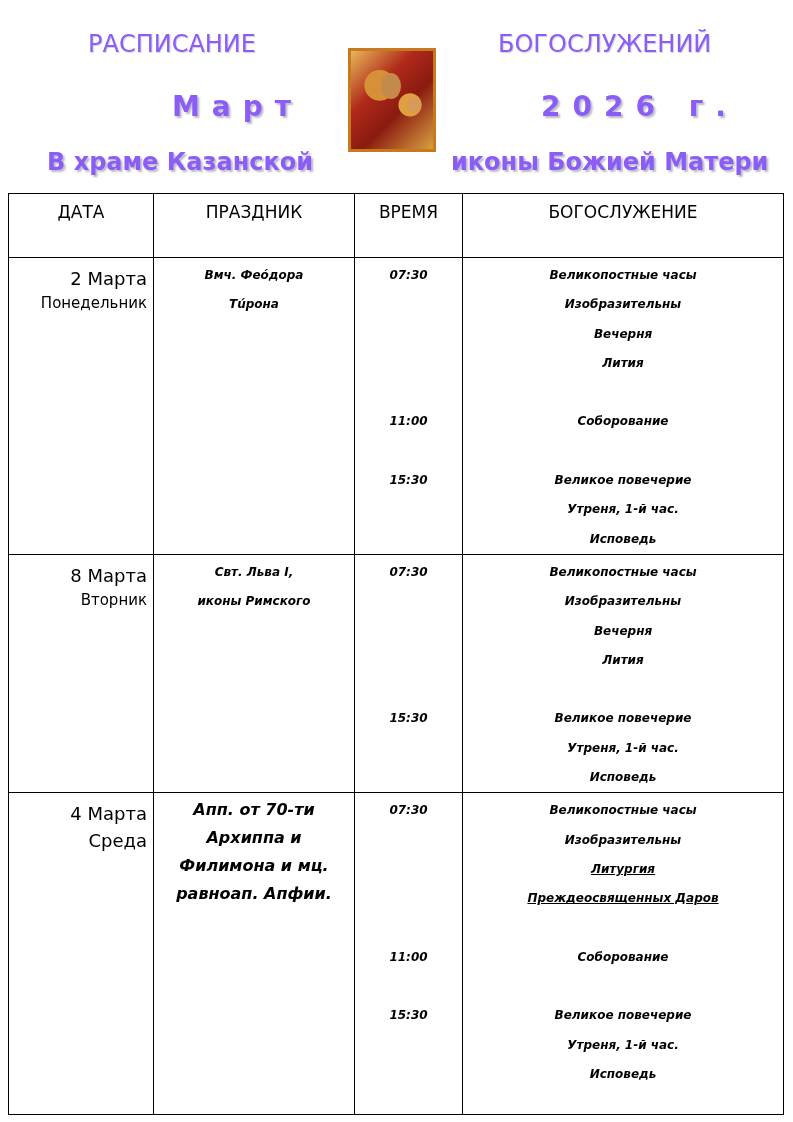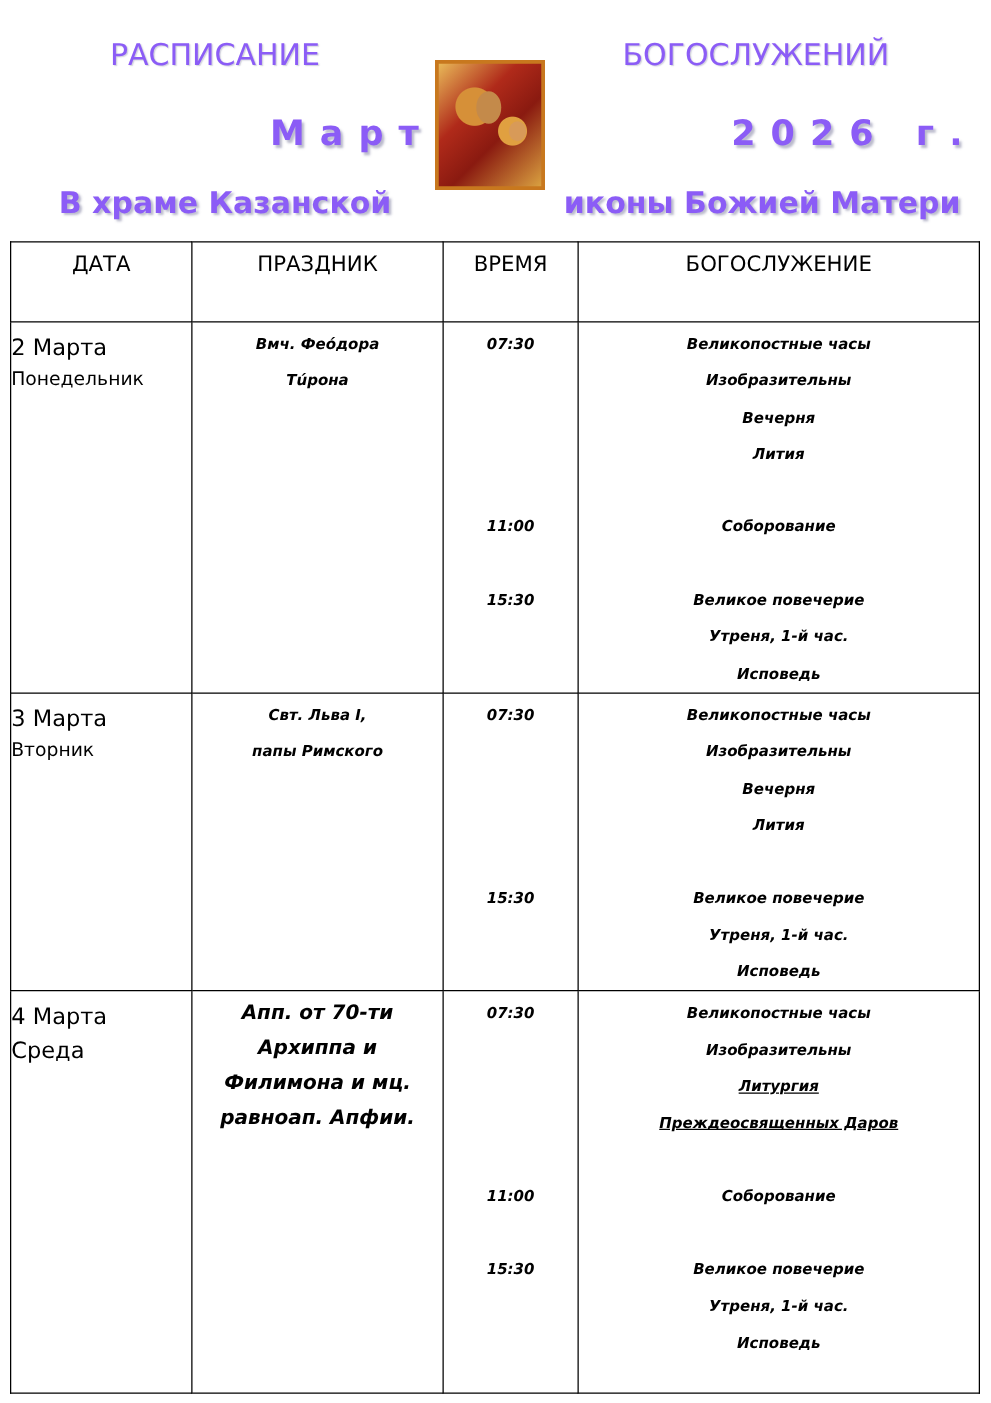--- a/index.html
+++ b/index.html
@@ -1,28 +1,28 @@
 <!DOCTYPE html>
 <html><head>
 <meta charset="utf-8">
 <style>
   html, body { margin:0; padding:0; background:#fff; }
   body { width:793px; height:1122px; position:relative; overflow:hidden; font-family:"DejaVu Sans", sans-serif; }
   .hdr { position:absolute; color:#8b5cf6; white-space:nowrap; text-shadow:2px 2px 2px rgba(100,100,140,0.45); }
   .t1 { font-size:24px; top:30px; font-family:"DejaVu Sans", sans-serif; text-shadow:1px 1px 1px rgba(100,100,140,0.3); }
-  .t2 { font-size:28px; font-weight:bold; top:90px; letter-spacing:12px;margin-left:44px; }
+  .t2 { font-size:28px; font-weight:bold; top:90px; letter-spacing:12px; }
   .t3 { font-size:24px; font-weight:bold; top:148px;text-align:center; }
   .icon-box { position:absolute; left:348px; top:48px; width:88px; height:104px; background:#c8781e; box-sizing:border-box; padding:3px; }
   .icon-inner { width:100%; height:100%; background:radial-gradient(circle at 35% 35%, #d69038 0 18%, transparent 19%), radial-gradient(circle at 72% 55%, #e0a040 0 14%, transparent 15%), linear-gradient(135deg, #e8b858 0%, #b02a1a 35%, #8a1a10 60%, #d9a040 100%); position:relative; }
   .face { position:absolute; left:30px; top:22px; width:20px; height:26px; border-radius:50%; background:#c48a4a; }
   .child { position:absolute; left:56px; top:46px; width:14px; height:16px; border-radius:50%; background:#d89a58; }
   table { position:absolute; left:8px; top:193px; width:776px; border-collapse:collapse; table-layout:fixed; }
   td, th { border:1.5px solid #000; vertical-align:top; padding:0; }
   th { font-weight:normal; font-size:17px; height:55px; padding-top:8px; text-align:center; }
-  .c-date { width:144px; text-align:left; padding-right:6px; }
+  .c-date { width:144px; text-align:right; padding-right:6px; }
   .c-feast { width:200px; text-align:center; }
   .c-time { width:107px; text-align:center; }
   .c-serv { text-align:center; }
   .date-main { font-size:18px; padding-top:8px; line-height:26px; }
   .date-bold { font-weight:normal; }
   .weekday { font-size:15px; line-height:22px; }
   .weekday.big { font-size:18px; line-height:28px; }
   .feast { font-weight:bold; font-style:italic; font-size:12px; line-height:29px; padding-top:3px; }
   .feast.small { font-size:16px; line-height:28px; }
   .tb { font-weight:bold; font-style:italic; font-size:12px; }
@@ -91,27 +91,27 @@
           <div>&nbsp;</div>
           <div>Великое повечерие</div>
           <div>Утреня, 1-й час.</div>
           <div>Исповедь</div>
         </div>
       </td>
     </tr>
 
     <tr style="height:235px;">
       <td class="c-date">
-        <div class="date-main">3 Марта</div>
+        <div class="date-main">8 Марта</div>
         <div class="weekday">Вторник</div>
       </td>
       <td class="c-feast">
         <div class="feast">
           <div>Свт. Льва I,</div>
-          <div>папы Римского</div>
+          <div>иконы Римского</div>
         </div>
       </td>
       <td class="c-time tb">
         <div class="slot">
           <div>07:30</div>
           <div>&nbsp;</div>
             <div>&nbsp;</div>
             <div>&nbsp;</div>
             <div>&nbsp;</div>
           <div>15:30</div>

